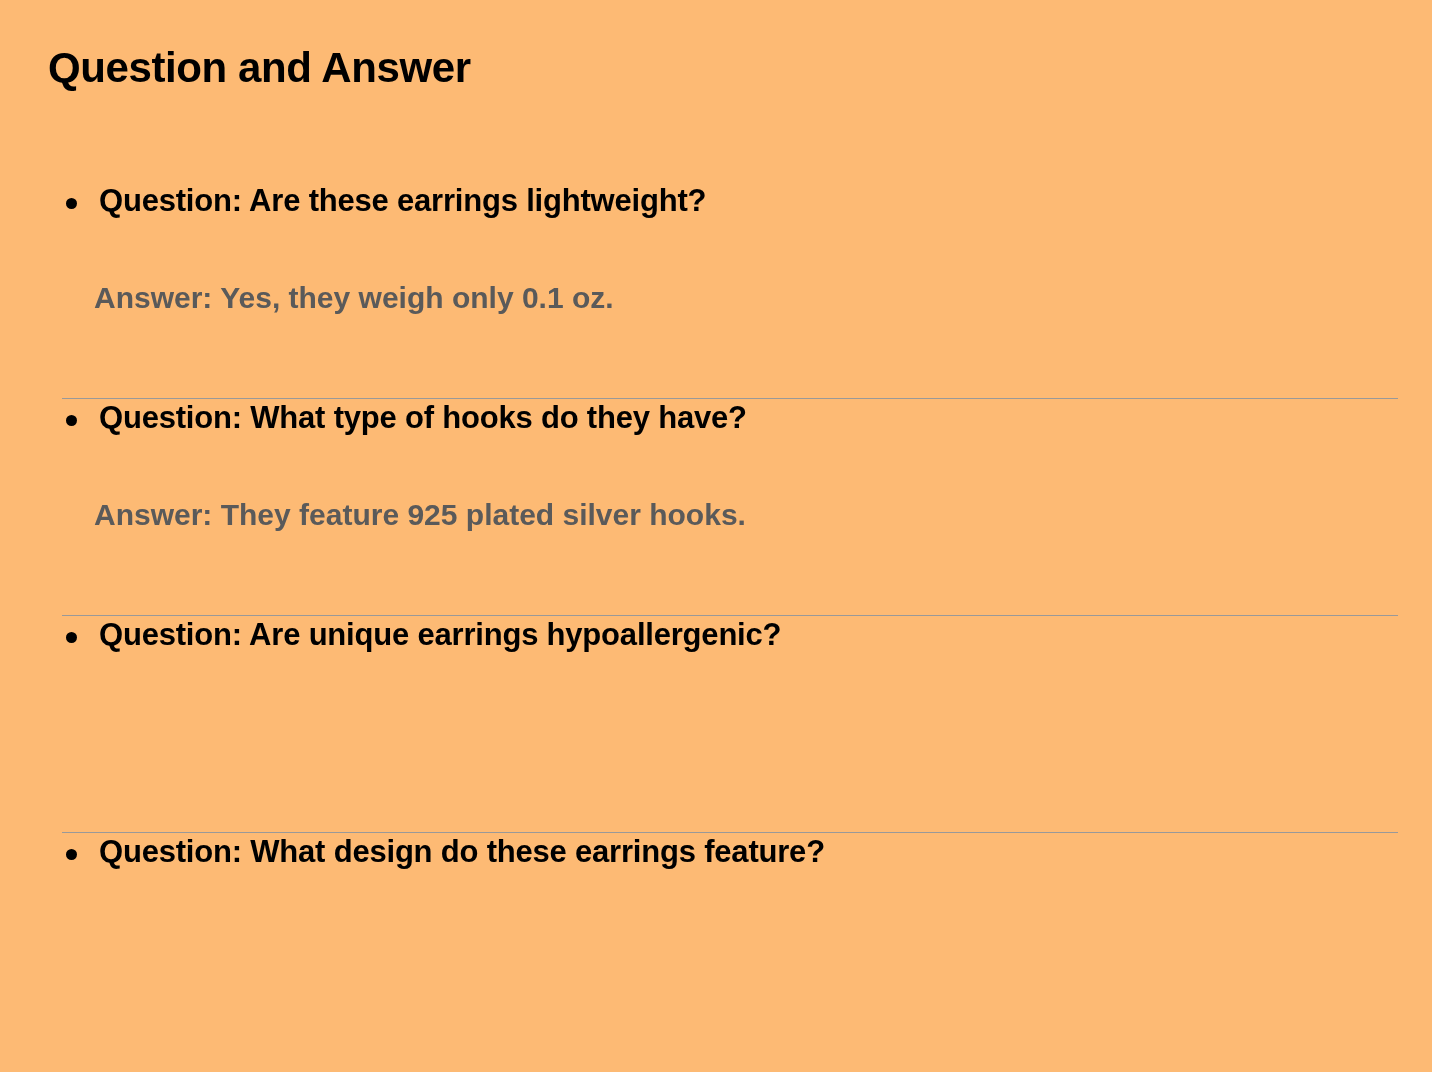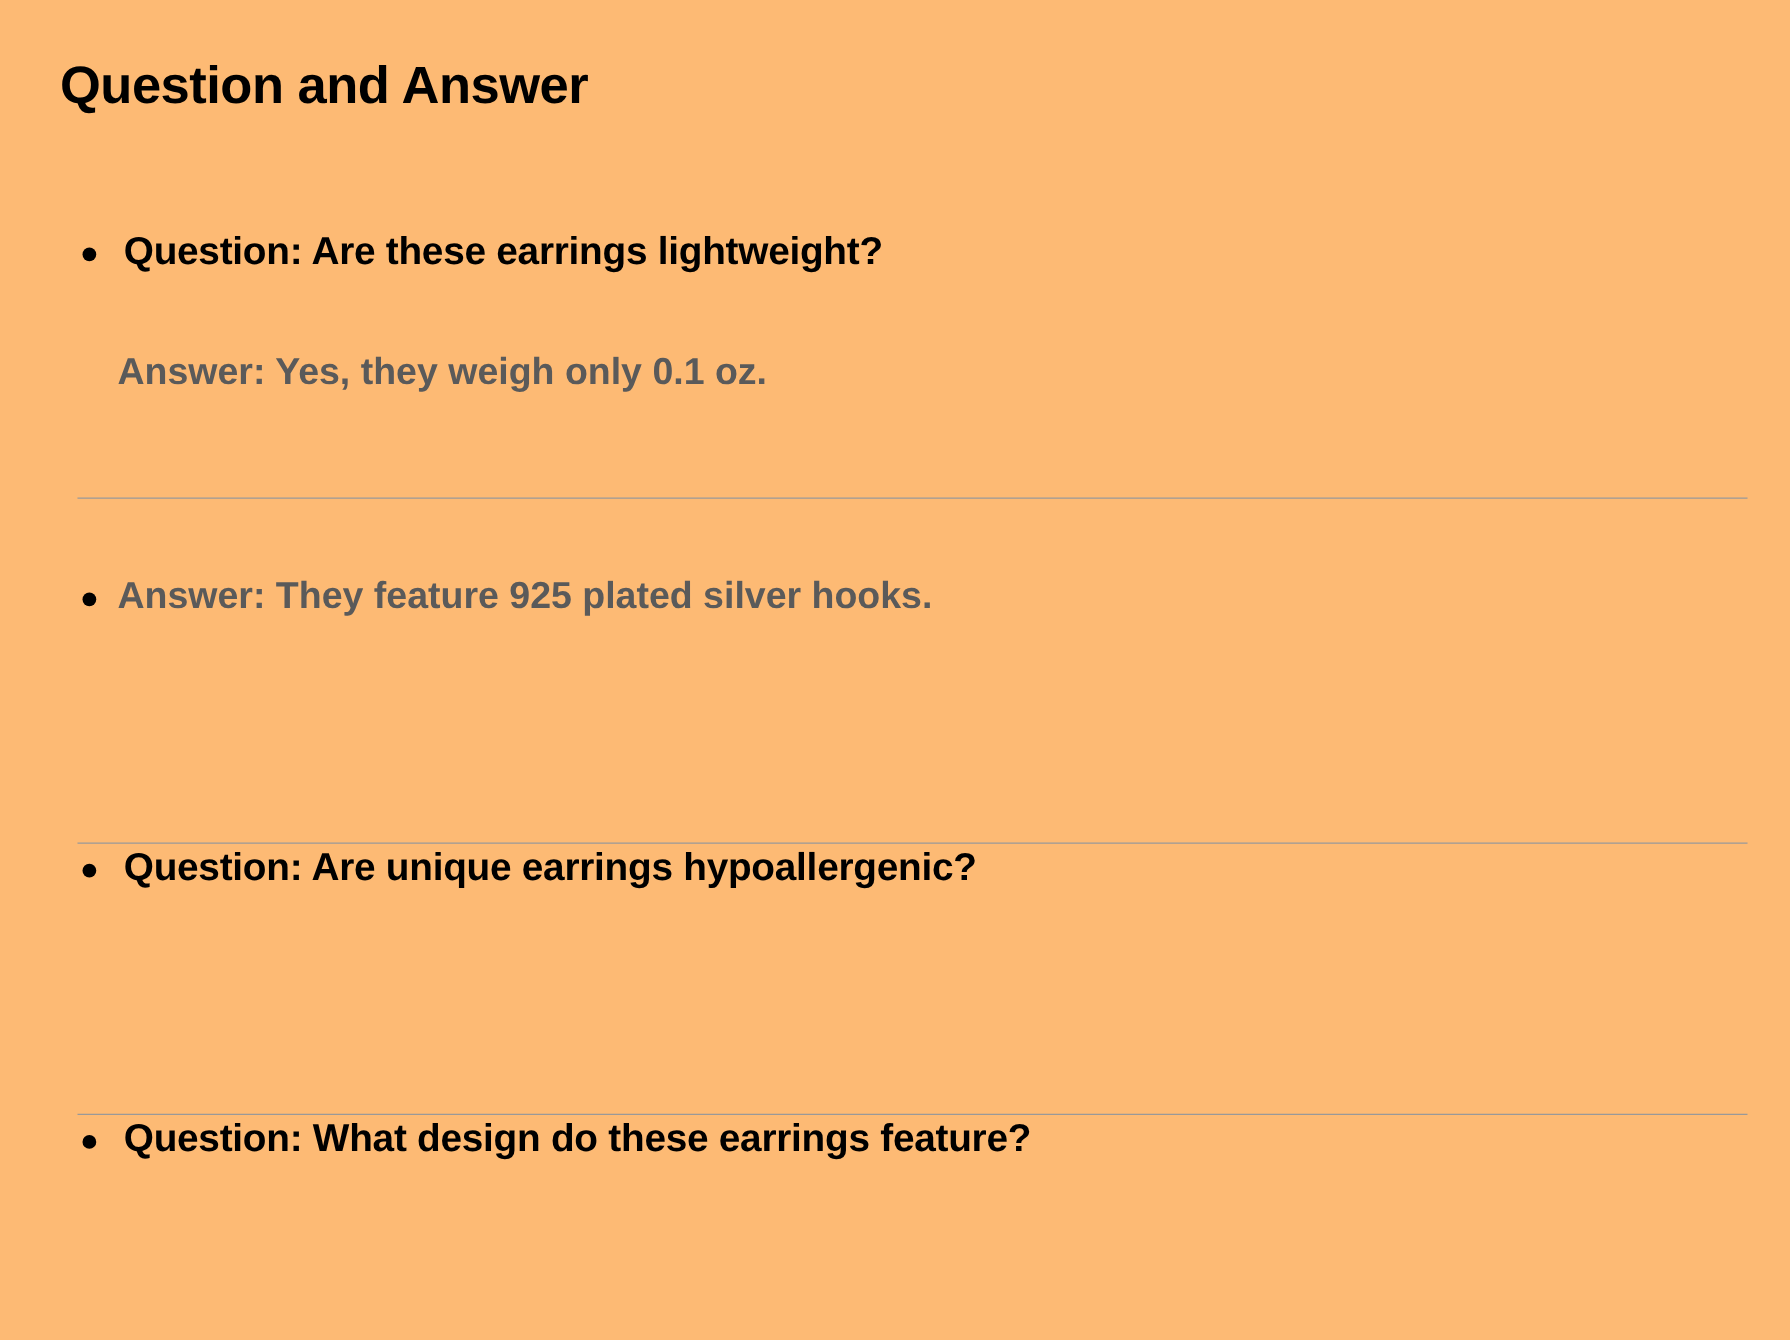--- a/index.html
+++ b/index.html
@@ -114,20 +114,21 @@
         <span class="bullet-icon"></span>
         <span>Question: Are these earrings lightweight?</span>
       </div>
       <div class="qa-answer">Answer: Yes, they weigh only 0.1 oz.</div>
       <hr class="qa-divider">
     </li>
 
     <li class="qa-block">
       <div class="qa-question">
         <span class="bullet-icon"></span>
+        <span>Question: What type of hooks do they have?</span>
       </div>
       <div class="qa-answer">Answer: They feature 925 plated silver hooks.</div>
       <hr class="qa-divider">
     </li>
 
     <li class="qa-block">
       <div class="qa-question">
         <span class="bullet-icon"></span>
         <span>Question: Are unique earrings hypoallergenic?</span>
       </div>

